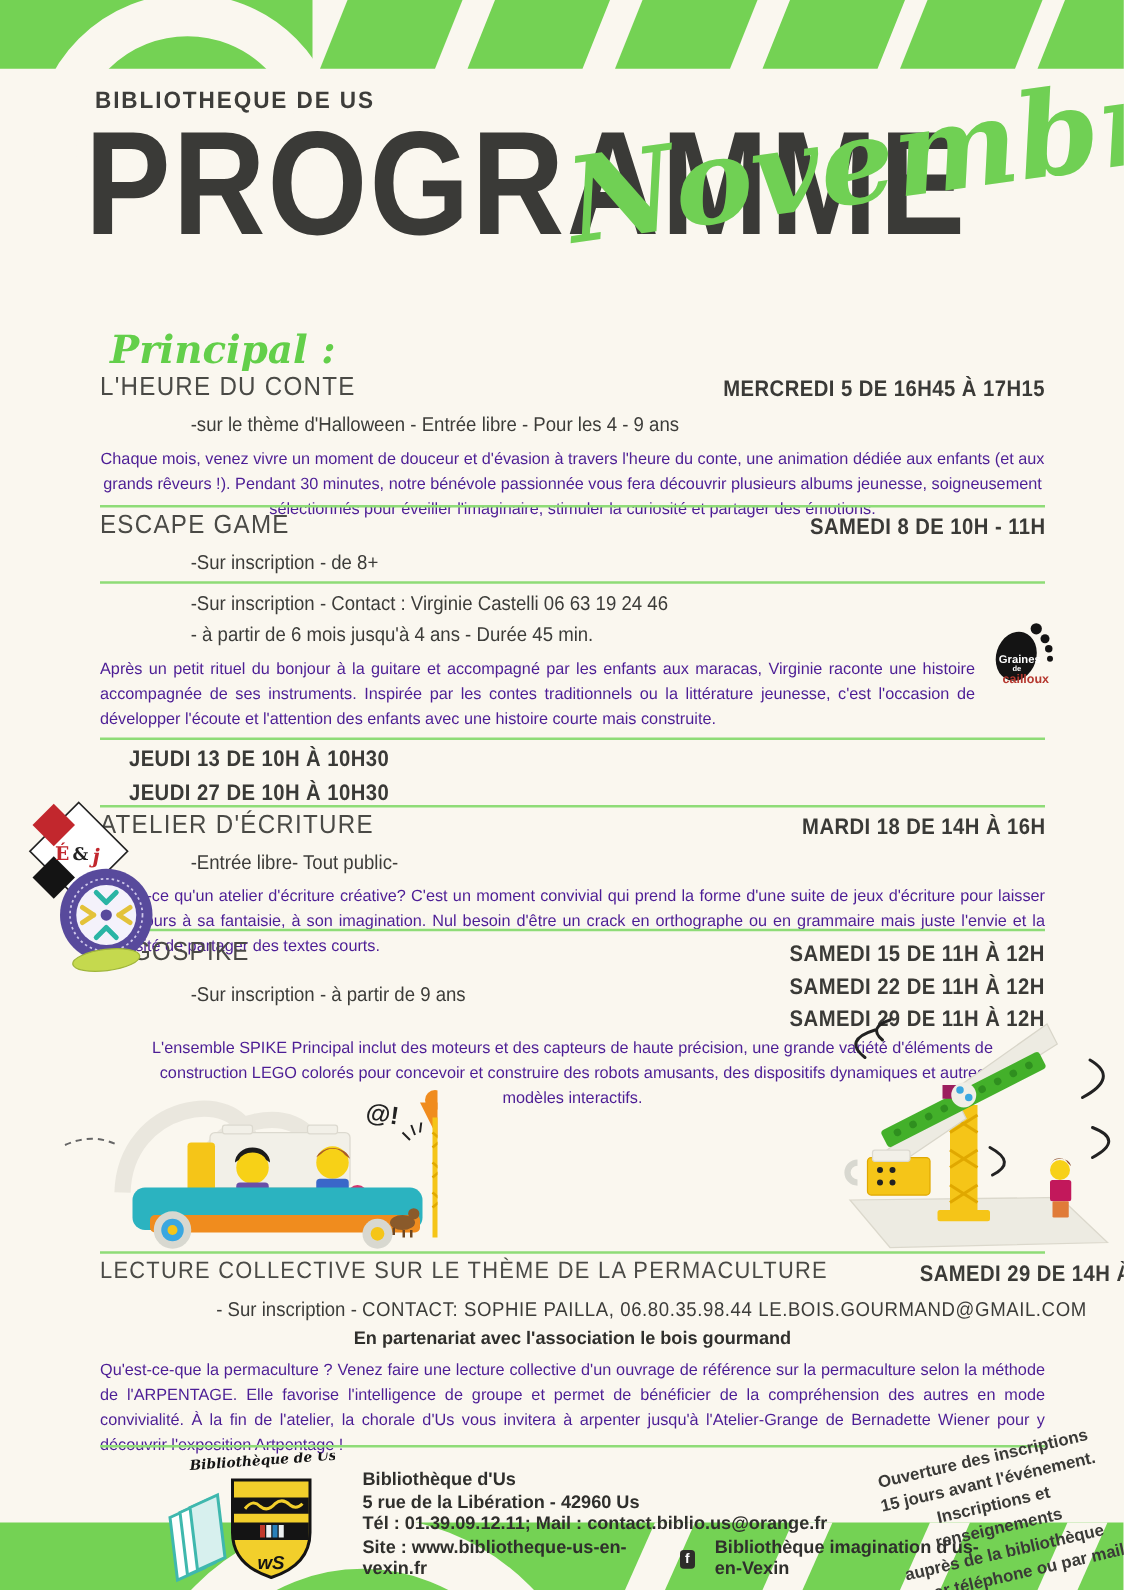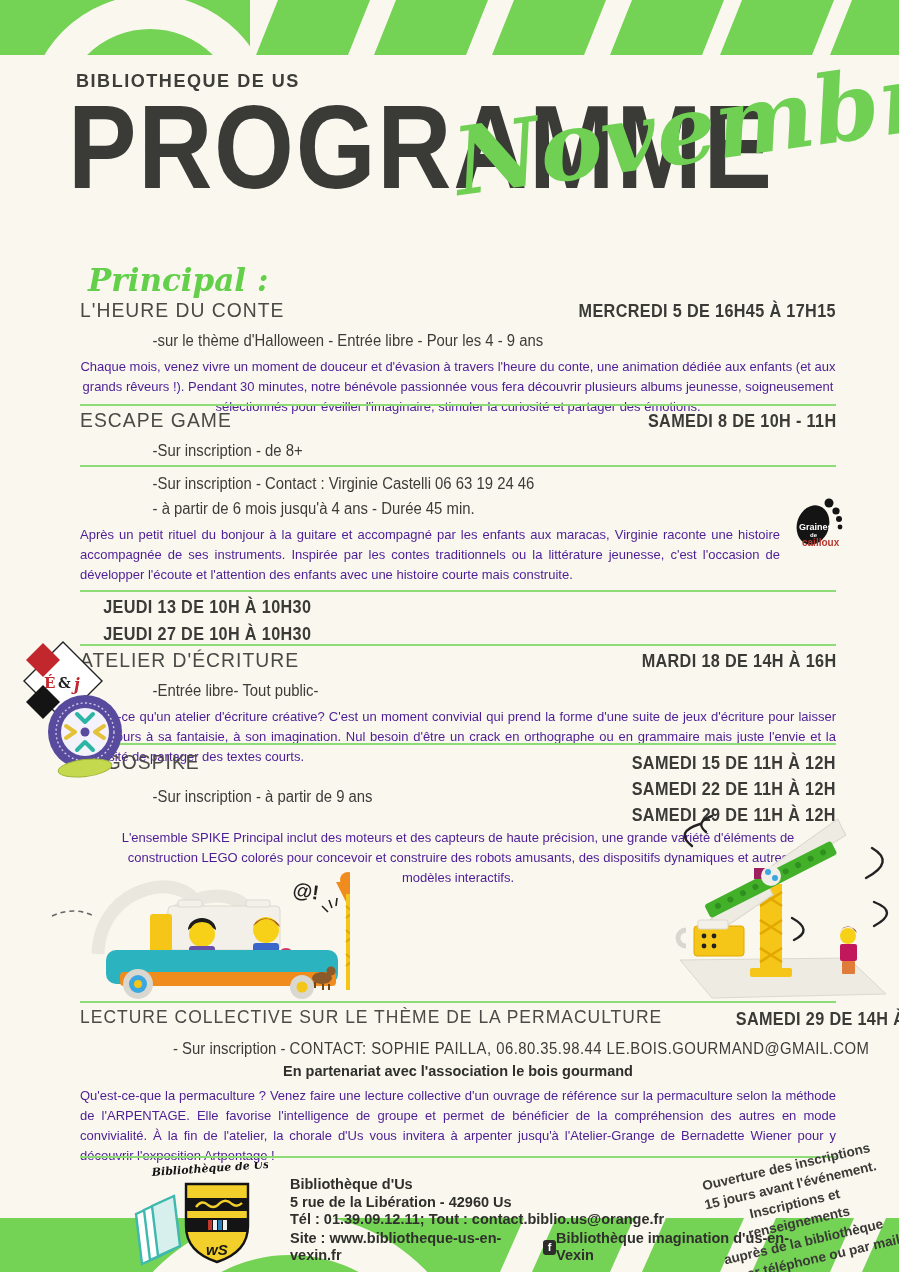--- a/index.html
+++ b/index.html
@@ -63,21 +63,21 @@
   #logo-ej{left:16px;top:636px;}
   #logo-federation{left:44px;top:692px;}
   #lego-left{left:50px;top:854px;}
   #lego-right{left:642px;top:810px;}
   #logo-biblio{left:128px;top:1162px;}
 
   .footer-info{
     position:absolute;left:250px;top:1176px;width:500px;z-index:3;
     font-size:14.5px;font-weight:700;color:#2f2f2c;line-height:17.5px;margin-left:40px;
   }
-  .site-line{display:flex;justify-content:center;align-items:center;gap:0;margin-top:1px;}
+  .site-line{display:flex;justify-content:center;align-items:center;gap:16px;margin-top:1px;}
   .site-text{margin-right:26px;}
   .fb-badge{
     display:inline-flex;width:15px;height:15px;border-radius:3px;background:#2d2d2a;
     color:#fff;font-size:11px;font-weight:700;align-items:center;justify-content:center;line-height:1;
   }
   .note{
     position:absolute;left:688px;top:1156px;width:218px;z-index:4;
     transform:rotate(-13deg);transform-origin:center;
     font-size:13.5px;font-weight:700;color:#3a3a37;text-align:center;line-height:1.42;
     white-space:pre-line;
@@ -317,21 +317,21 @@
   <rect x="80" y="58" width="4" height="10" fill="#c0392b"></rect>
   <rect x="85" y="58" width="4" height="10" fill="#ecf0f1"></rect>
   <rect x="90" y="58" width="4" height="10" fill="#2980b9"></rect>
   <rect x="95" y="58" width="4" height="10" fill="#ecf0f1"></rect>
   <text x="78" y="93" font-size="15" font-weight="bold" font-style="italic" fill="#141414" font-family="Liberation Sans, sans-serif">wS</text>
 </svg>
 
 <div class="footer-info">
   <div>Bibliothèque d'Us</div>
   <div>5 rue de la Libération - 42960 Us</div>
-  <div>Tél : 01.39.09.12.11; Tout : contact.biblio.us@orange.fr</div>
+  <div>Tél : 01.39.09.12.11; Mail : contact.biblio.us@orange.fr</div>
   <div class="site-line">
     <span class="site-text">Site : www.bibliotheque-us-en-vexin.fr</span>
     <span class="fb-badge">f</span>
     <span>Bibliothèque imagination d'us-en-Vexin</span>
   </div>
 </div>
 
 <div class="note">Ouverture des inscriptions
 15 jours avant l'événement.
 Inscriptions et

